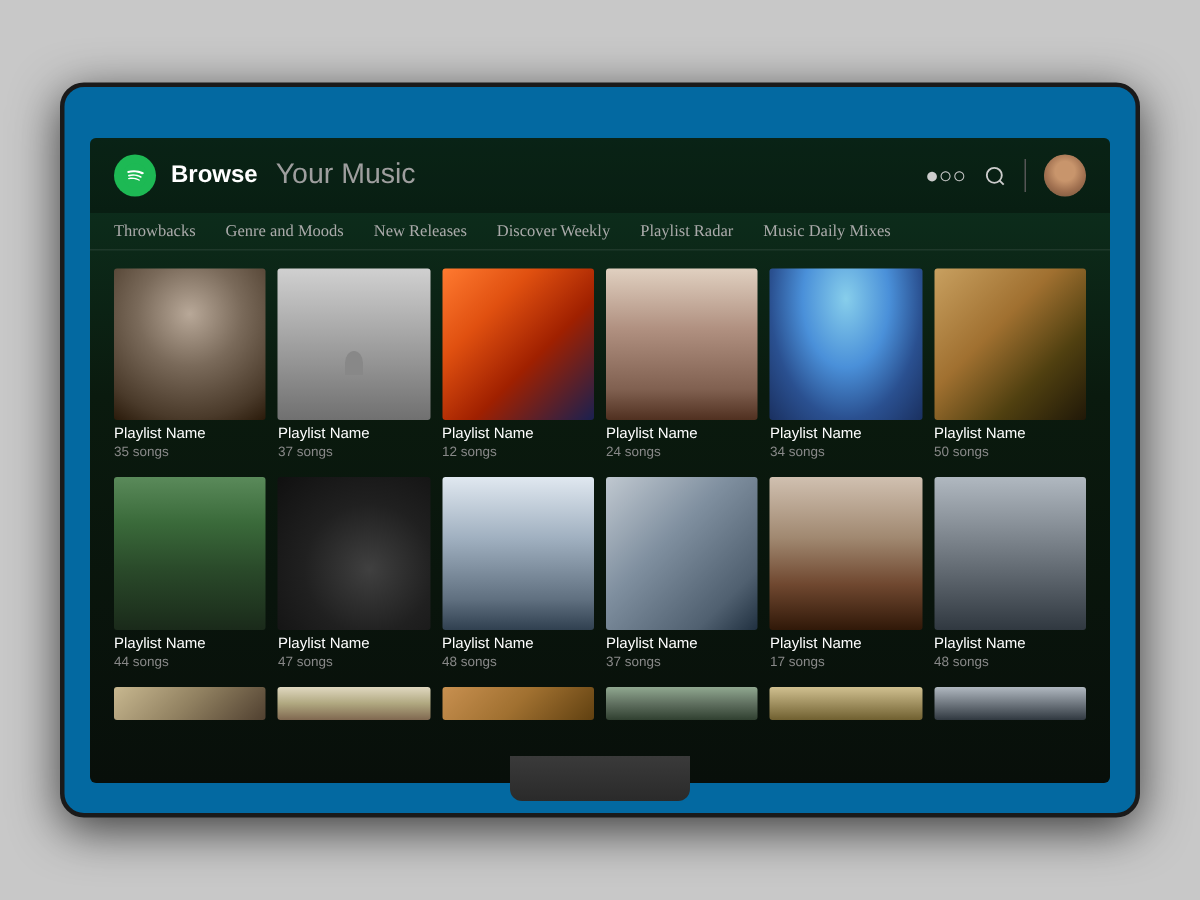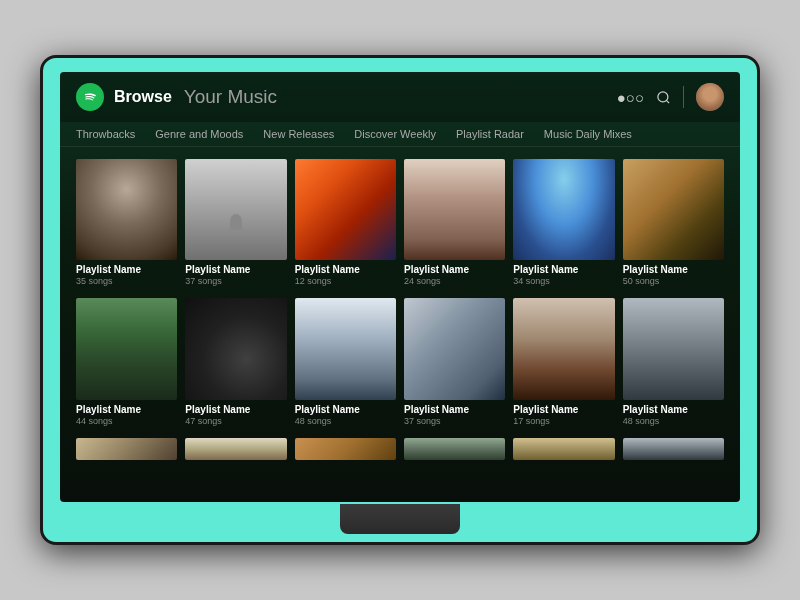--- a/index.html
+++ b/index.html
@@ -9,28 +9,29 @@
       justify-content: center;
       align-items: center;
       width: 800px;
       height: 600px;
       font-family: 'Arial', sans-serif;
     }
 
     .tv-outer {
       width: 720px;
       height: 490px;
-      background: #5eead4;
+      background: #0369a1;
       border-radius: 16px;
       border: 3px solid #1a1a1a;
       box-shadow: 0 8px 32px rgba(0,0,0,0.7);
       position: relative;
       display: flex;
       flex-direction: column;
       align-items: center;
+      justify-content: center;
     }
 
     .tv-screen {
       width: 680px;
       height: 430px;
       background: linear-gradient(180deg, #0d3320 0%, #0a1a0e 40%, #080f0a 100%);
       margin-top: 14px;
       border-radius: 4px;
       overflow: hidden;
       position: relative;
@@ -122,20 +123,21 @@
       border-radius: 50%;
     }
 
     
     .nav-tabs {
       display: flex;
       align-items: center;
       padding: 6px 16px;
       gap: 20px;
       border-bottom: 1px solid rgba(255,255,255,0.08);
+      font-family: Liberation Serif, serif;
     }
 
     .nav-tab {
       color: #aaa;
       font-size: 11px;
       cursor: pointer;
       white-space: nowrap;
     }
 
     
@@ -159,21 +161,21 @@
       border-radius: 2px;
       overflow: hidden;
       position: relative;
       background: #333;
     }
 
     .playlist-name {
       color: #fff;
       font-size: 10px;
       margin-top: 4px;
-      font-weight: 700;
+      font-weight: 400;
     }
 
     .playlist-songs {
       color: #888;
       font-size: 9px;
       margin-top: 1px;
     }
 
     
     .thumb-1 { background: radial-gradient(circle at 50% 30%, #b8a898 0%, #7a6a5a 40%, #4a3a2a 80%, #2a1a0a 100%); }

